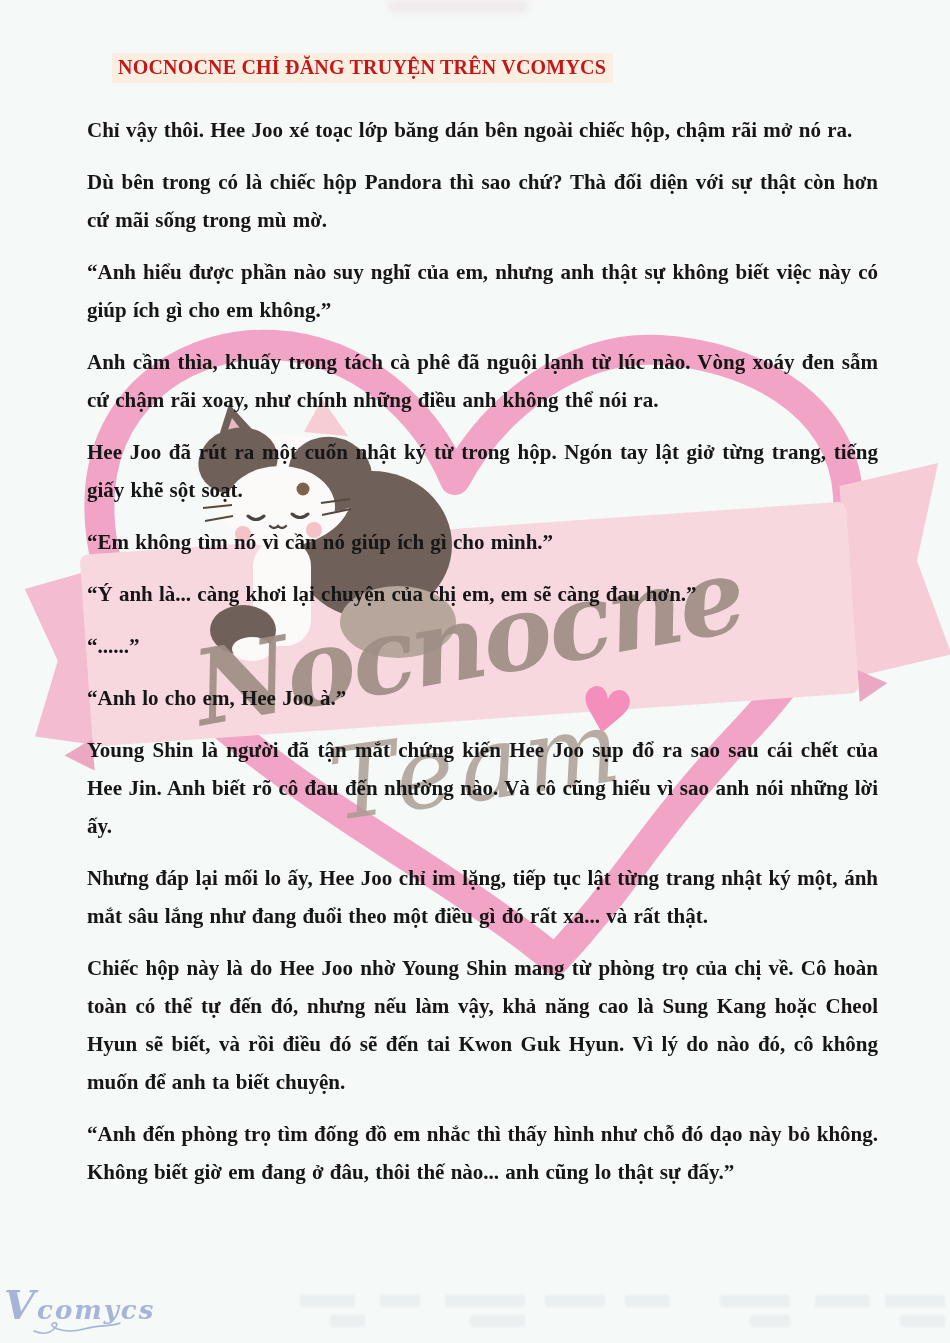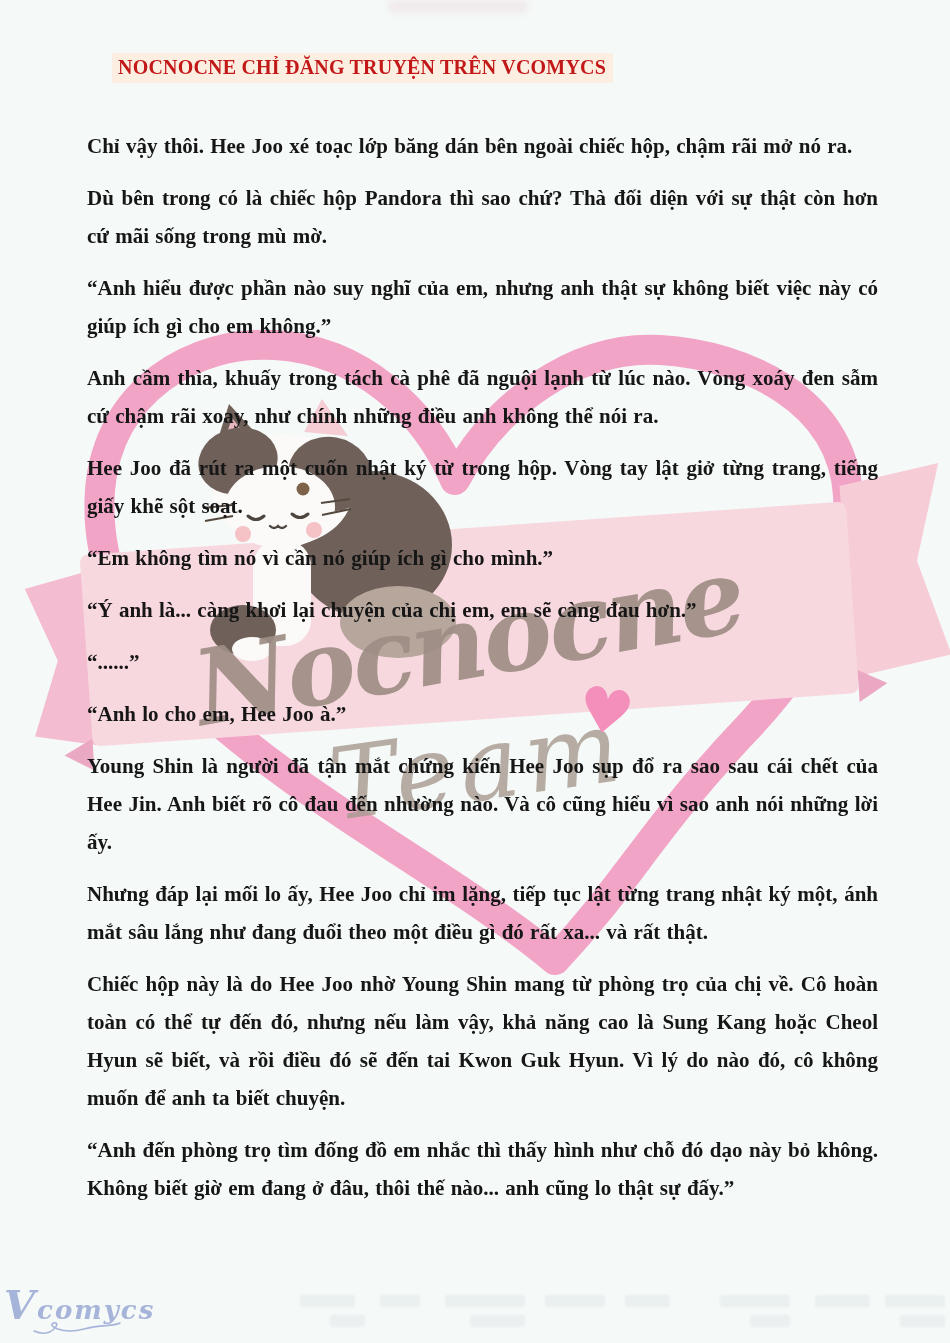--- a/index.html
+++ b/index.html
@@ -11,21 +11,21 @@
   
   .watermark{position:absolute;inset:0;z-index:0;pointer-events:none;}
   
   .content{
     position:relative;z-index:1;
     padding:53px 72px 0 75px;
     color:#161616;
   }
   .notice{
     display:inline-block;
-    margin-left:37px;margin-bottom:44px;
+    margin-left:37px;margin-bottom:28px;
     padding:3px 7px 4px 6px;
     background:#fcefe2;
     color:#c21818;
     font-weight:bold;
     font-size:20px;
     letter-spacing:.2px;
     white-space:nowrap;
   }
   .content p{
     margin:0 0 14px 12px;
@@ -123,21 +123,21 @@
     </svg>
   </div>
 
   <div class="content">
     <div class="notice">NOCNOCNE CHỈ ĐĂNG TRUYỆN TRÊN VCOMYCS</div>
 
     <p>Chỉ vậy thôi. Hee Joo xé toạc lớp băng dán bên ngoài chiếc hộp, chậm rãi mở nó ra.</p>
     <p>Dù bên trong có là chiếc hộp Pandora thì sao chứ? Thà đối diện với sự thật còn hơn cứ mãi sống trong mù mờ.</p>
     <p>“Anh hiểu được phần nào suy nghĩ của em, nhưng anh thật sự không biết việc này có giúp ích gì cho em không.”</p>
     <p>Anh cầm thìa, khuấy trong tách cà phê đã nguội lạnh từ lúc nào. Vòng xoáy đen sẫm cứ chậm rãi xoay, như chính những điều anh không thể nói ra.</p>
-    <p>Hee Joo đã rút ra một cuốn nhật ký từ trong hộp. Vòng tay lật giở từng trang, tiếng giấy khẽ sột soạt.</p>
+    <p>Hee Joo đã rút ra một cuốn nhật ký từ trong hộp. Ngón tay lật giở từng trang, tiếng giấy khẽ sột soạt.</p>
     <p>“Em không tìm nó vì cần nó giúp ích gì cho mình.”</p>
     <p>“Ý anh là... càng khơi lại chuyện của chị em, em sẽ càng đau hơn.”</p>
     <p>“......”</p>
     <p>“Anh lo cho em, Hee Joo à.”</p>
     <p>Young Shin là người đã tận mắt chứng kiến Hee Joo sụp đổ ra sao sau cái chết của Hee Jin. Anh biết rõ cô đau đến nhường nào. Và cô cũng hiểu vì sao anh nói những lời ấy.</p>
     <p>Nhưng đáp lại mối lo ấy, Hee Joo chỉ im lặng, tiếp tục lật từng trang nhật ký một, ánh mắt sâu lắng như đang đuổi theo một điều gì đó rất xa... và rất thật.</p>
     <p>Chiếc hộp này là do Hee Joo nhờ Young Shin mang từ phòng trọ của chị về. Cô hoàn toàn có thể tự đến đó, nhưng nếu làm vậy, khả năng cao là Sung Kang hoặc Cheol Hyun sẽ biết, và rồi điều đó sẽ đến tai Kwon Guk Hyun. Vì lý do nào đó, cô không muốn để anh ta biết chuyện.</p>
     <p>“Anh đến phòng trọ tìm đống đồ em nhắc thì thấy hình như chỗ đó dạo này bỏ không. Không biết giờ em đang ở đâu, thôi thế nào... anh cũng lo thật sự đấy.”</p>
   </div>
 

